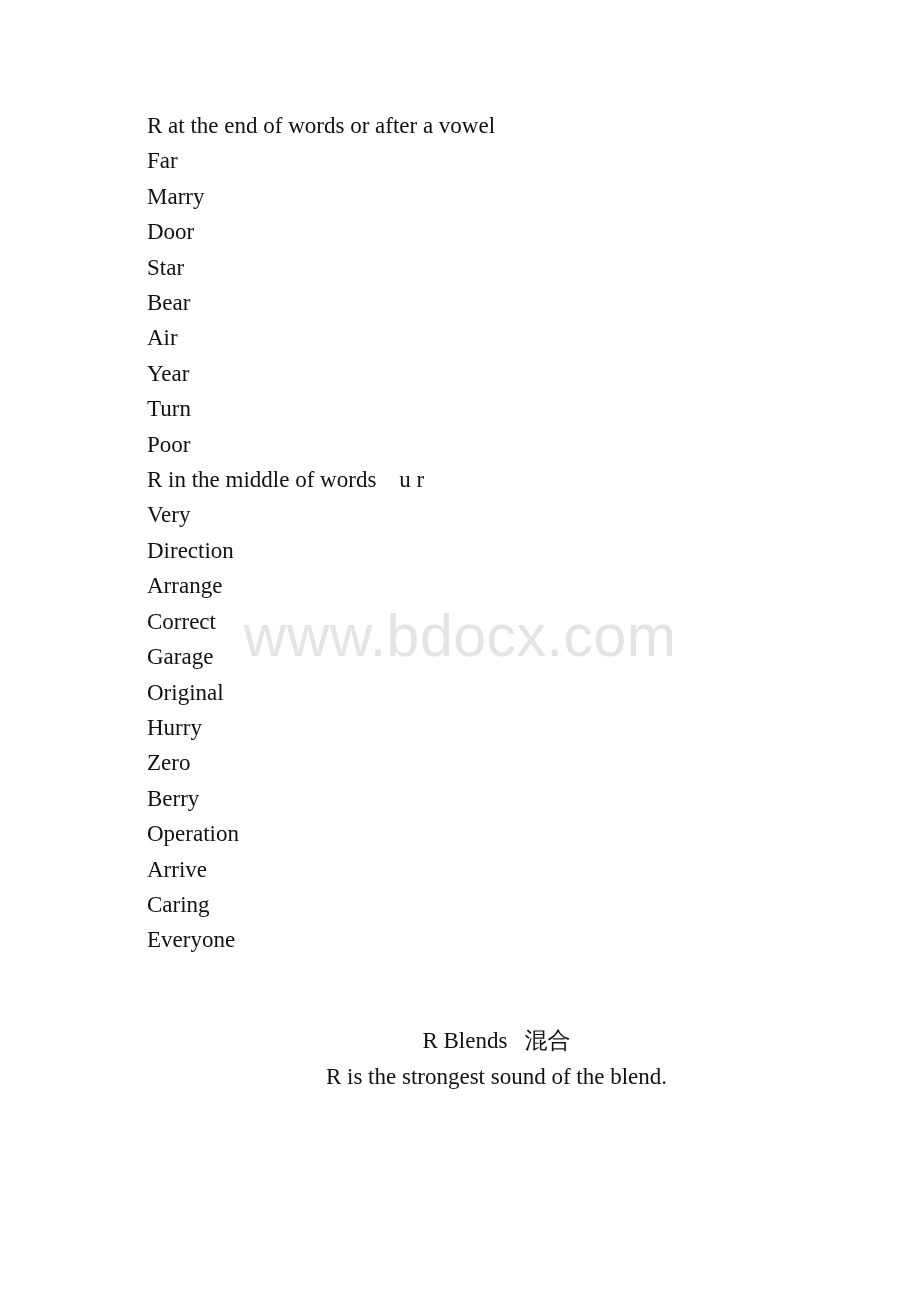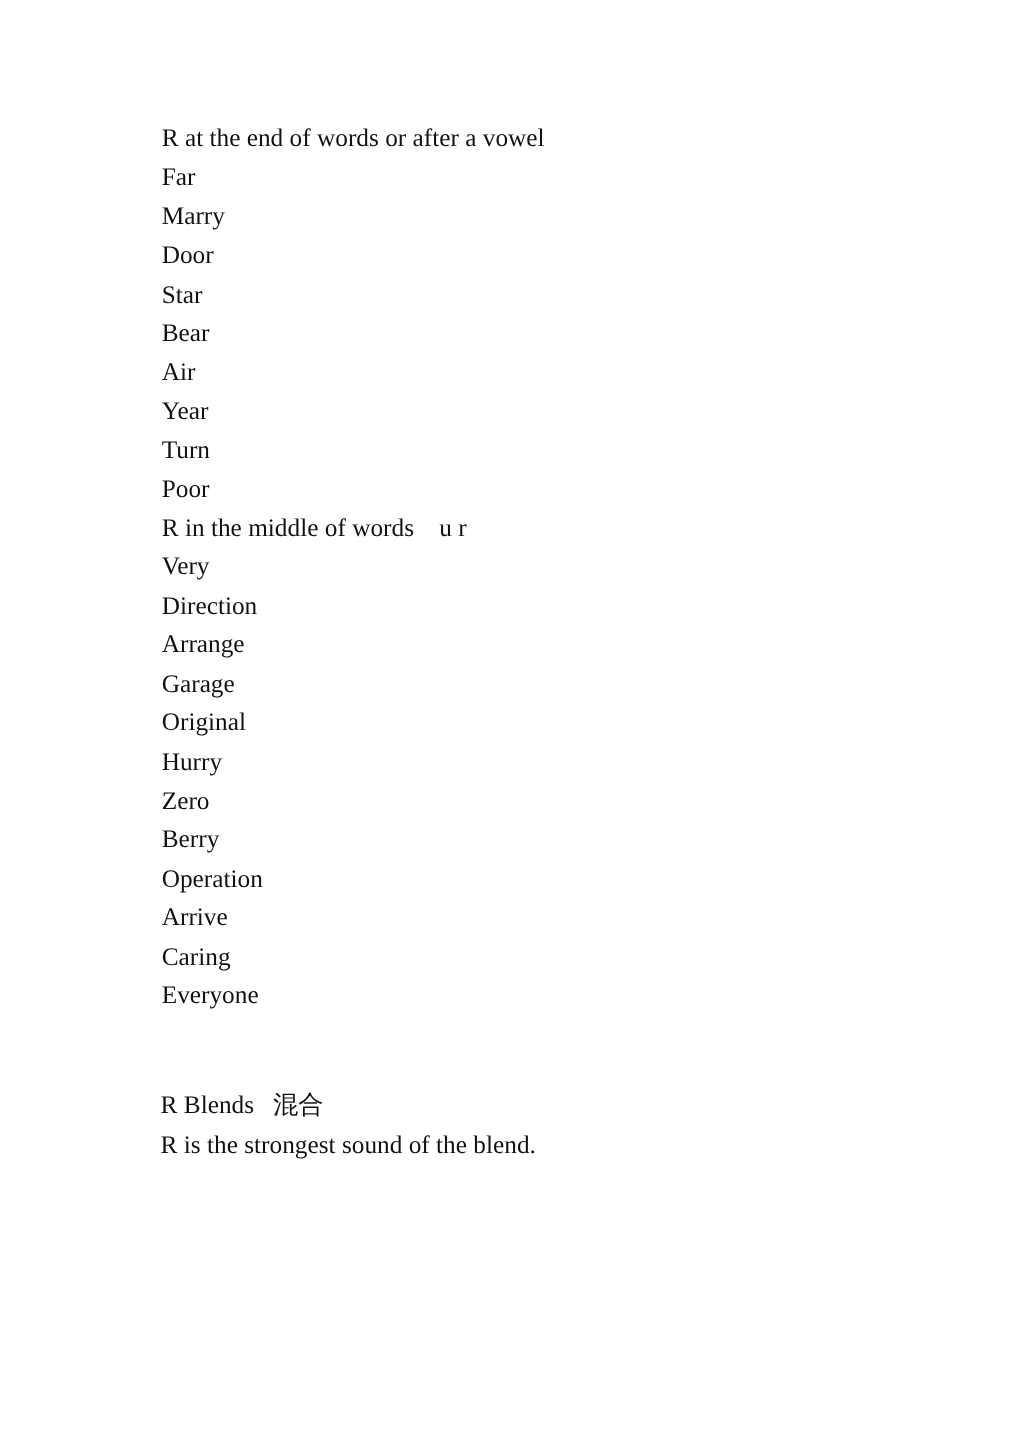--- a/index.html
+++ b/index.html
@@ -51,45 +51,48 @@
   }
   .line.tight {
     line-height: 36px;
     margin-left: -1px;
   }
   .spacer {
     height: 35px;
   }
   .blendgroup {
     margin-top: 30px;
+    text-align: center;
   }
 </style>
 </head>
 <body>
 
 <div id="page">
 
+  <div id="watermark">www.bdocx.com</div>
 
   <div id="doc">
 
     <div class="line">R at the end of words or after a vowel</div>
     <div class="line">Far</div>
     <div class="line">Marry</div>
     <div class="line">Door</div>
     <div class="line">Star</div>
     <div class="line">Bear</div>
     <div class="line">Air</div>
     <div class="line">Year</div>
     <div class="line">Turn</div>
     <div class="line">Poor</div>
 
     <div class="line">R in the middle of words    u r</div>
     <div class="line">Very</div>
     <div class="line">Direction</div>
     <div class="line">Arrange</div>
+    <div class="line">Correct</div>
     <div class="line">Garage</div>
     <div class="line">Original</div>
     <div class="line">Hurry</div>
     <div class="line">Zero</div>
     <div class="line">Berry</div>
     <div class="line">Operation</div>
     <div class="line">Arrive</div>
     <div class="line">Caring</div>
     <div class="line">Everyone</div>
 

